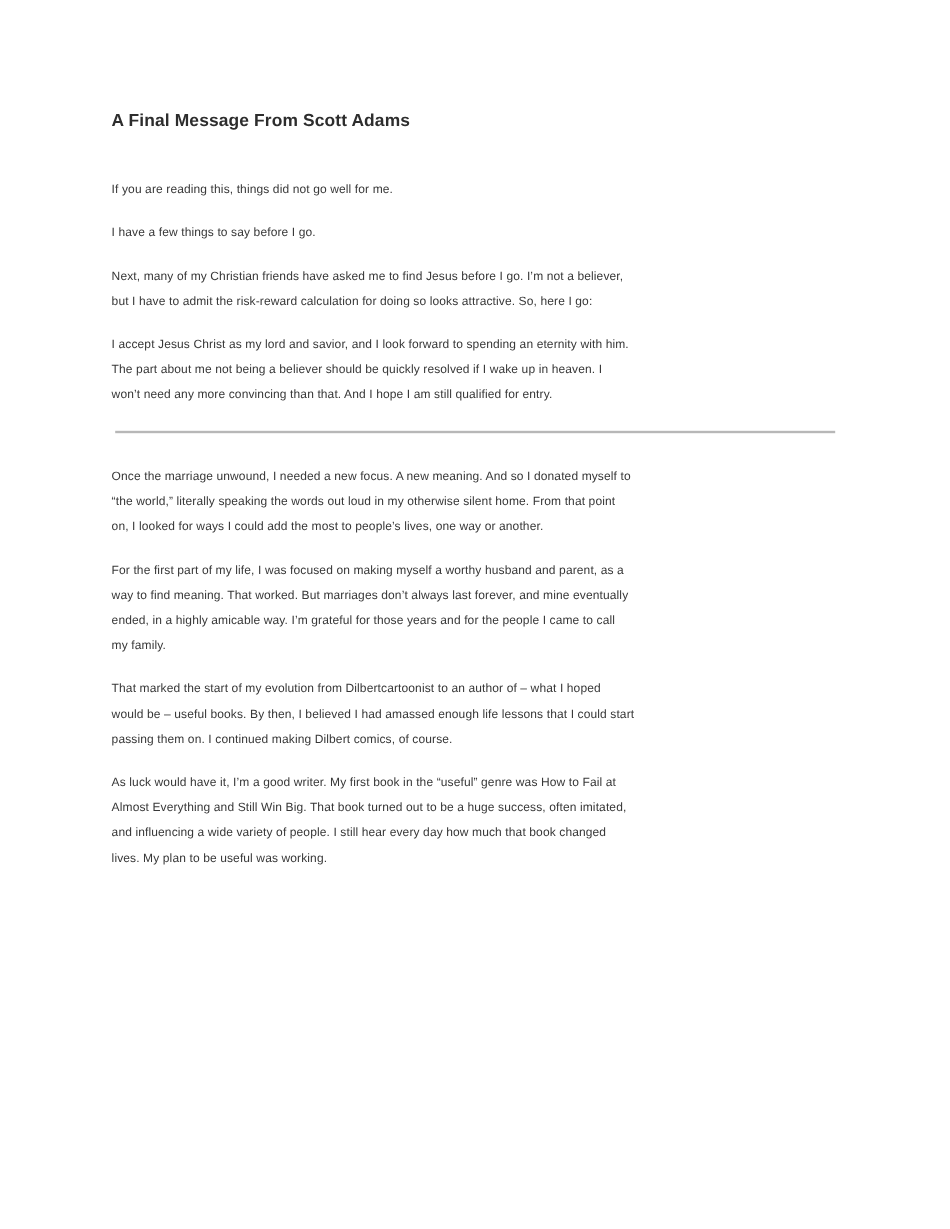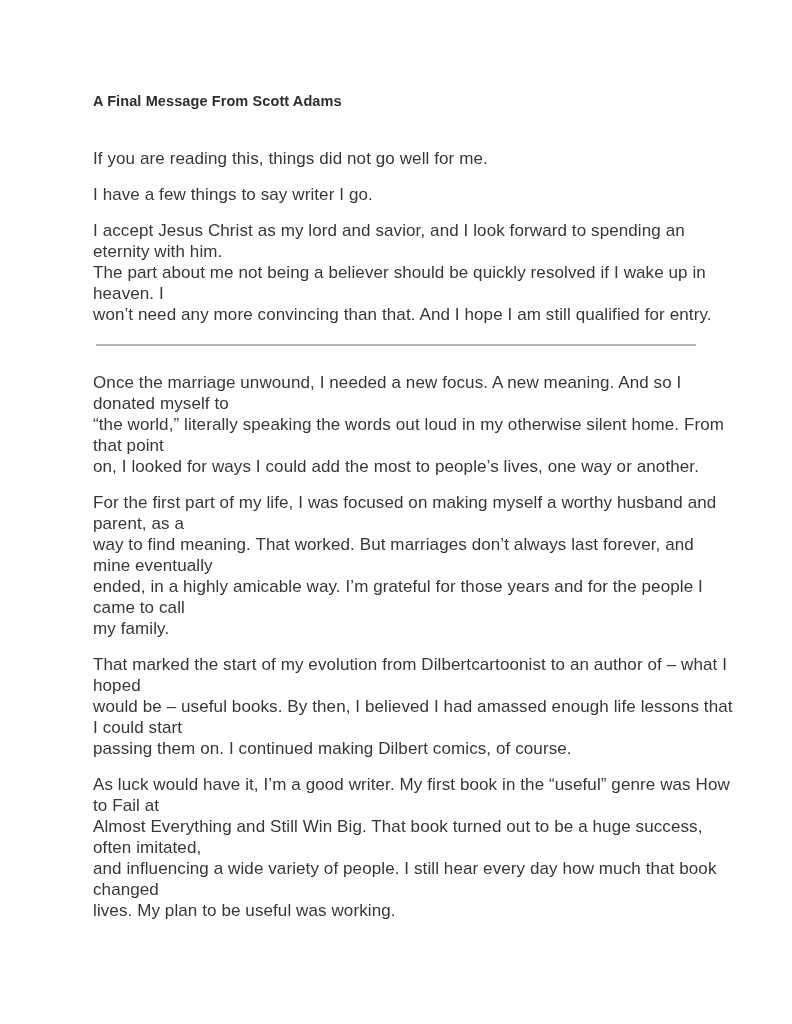--- a/index.html
+++ b/index.html
@@ -19,21 +19,21 @@
   .doc-title {
     font-size: 14.5px;
     font-weight: bold;
     color: #2d2d2d;
     line-height: 22px;
     margin: 0 0 36px 0;
     letter-spacing: 0.1px;
   }
   .para {
     width: 640px;
-    font-size: 17px;
+    font-size: 10px;
     line-height: 21px;
     color: #373737;
     white-space: pre-line;
     margin: 0 0 15px 0;
     letter-spacing: 0.1px;
   }
   .divider {
     border: none;
     height: 2px;
     width: 600px;
@@ -42,21 +42,23 @@
   }
 </style>
 </head>
 <body>
 
 <main class="page">
 
   <h1 class="doc-title">A Final Message From Scott Adams</h1>
 
   <p class="para">If you are reading this, things did not go well for me.</p>
-  <p class="para">I have a few things to say writer I go.</p>
+  <p class="para">I have a few things to say before I go.</p>
+  <p class="para">Next, many of my Christian friends have asked me to find Jesus before I go. I’m not a believer,
+but I have to admit the risk-reward calculation for doing so looks attractive. So, here I go:</p>
   <p class="para">I accept Jesus Christ as my lord and savior, and I look forward to spending an eternity with him.
 The part about me not being a believer should be quickly resolved if I wake up in heaven. I
 won’t need any more convincing than that. And I hope I am still qualified for entry.</p>
 
   <hr class="divider">
 
   <p class="para">Once the marriage unwound, I needed a new focus. A new meaning. And so I donated myself to
 “the world,” literally speaking the words out loud in my otherwise silent home. From that point
 on, I  looked for ways I could add the most to people’s lives, one way or another.</p>
   <p class="para">For the first part of my life, I was focused on making myself a worthy husband and parent, as a

